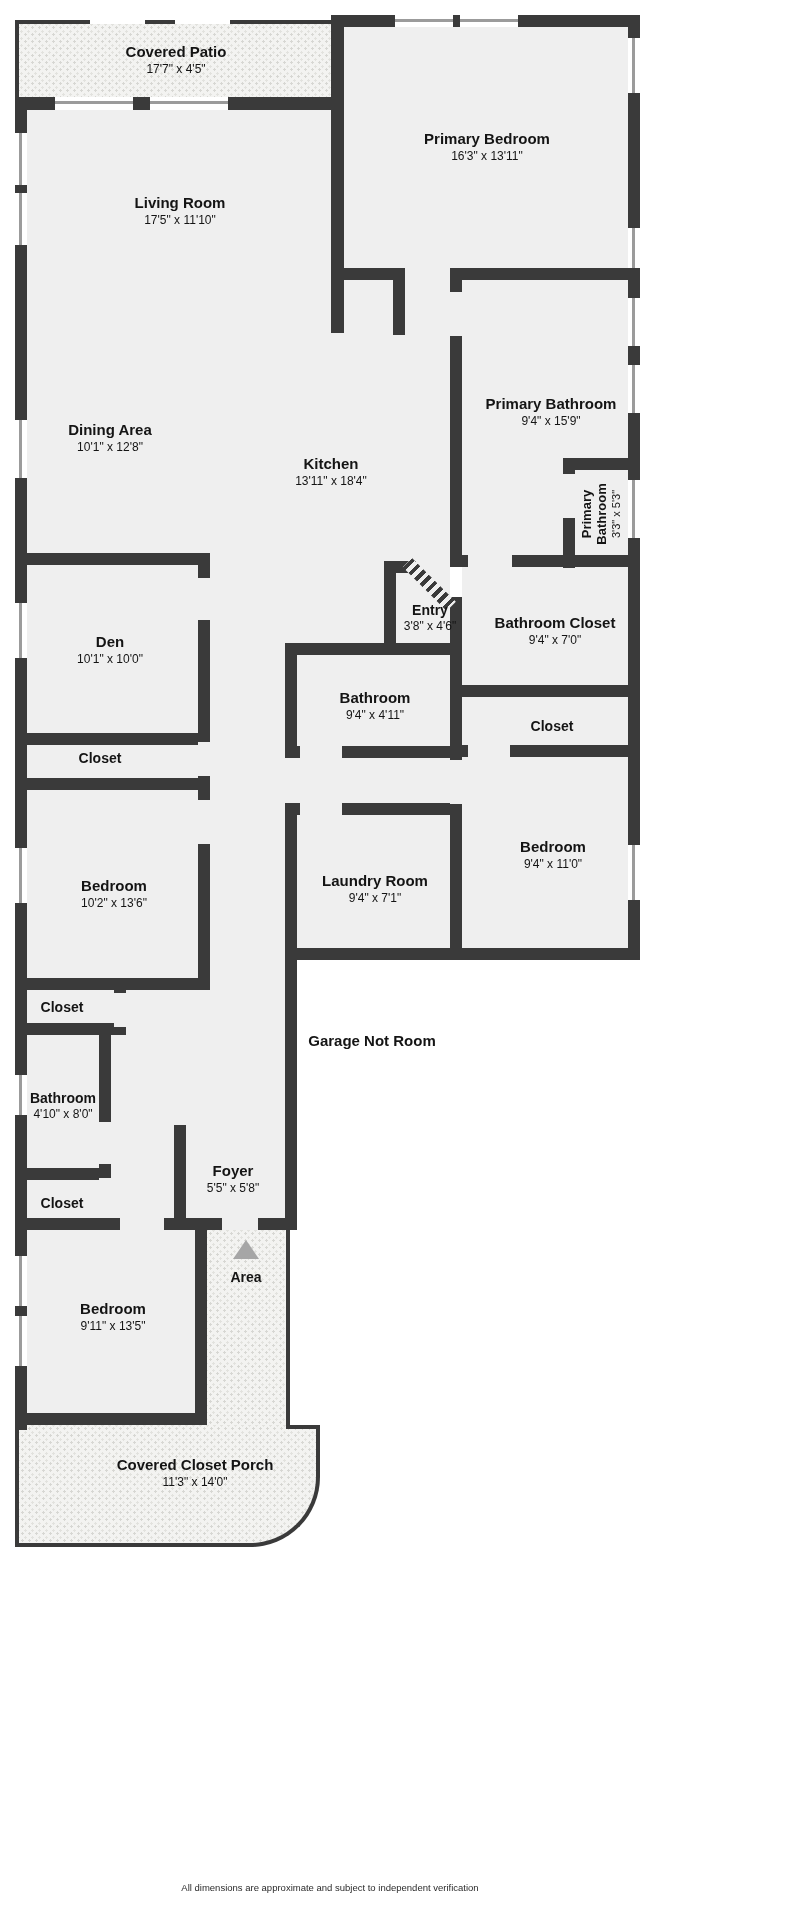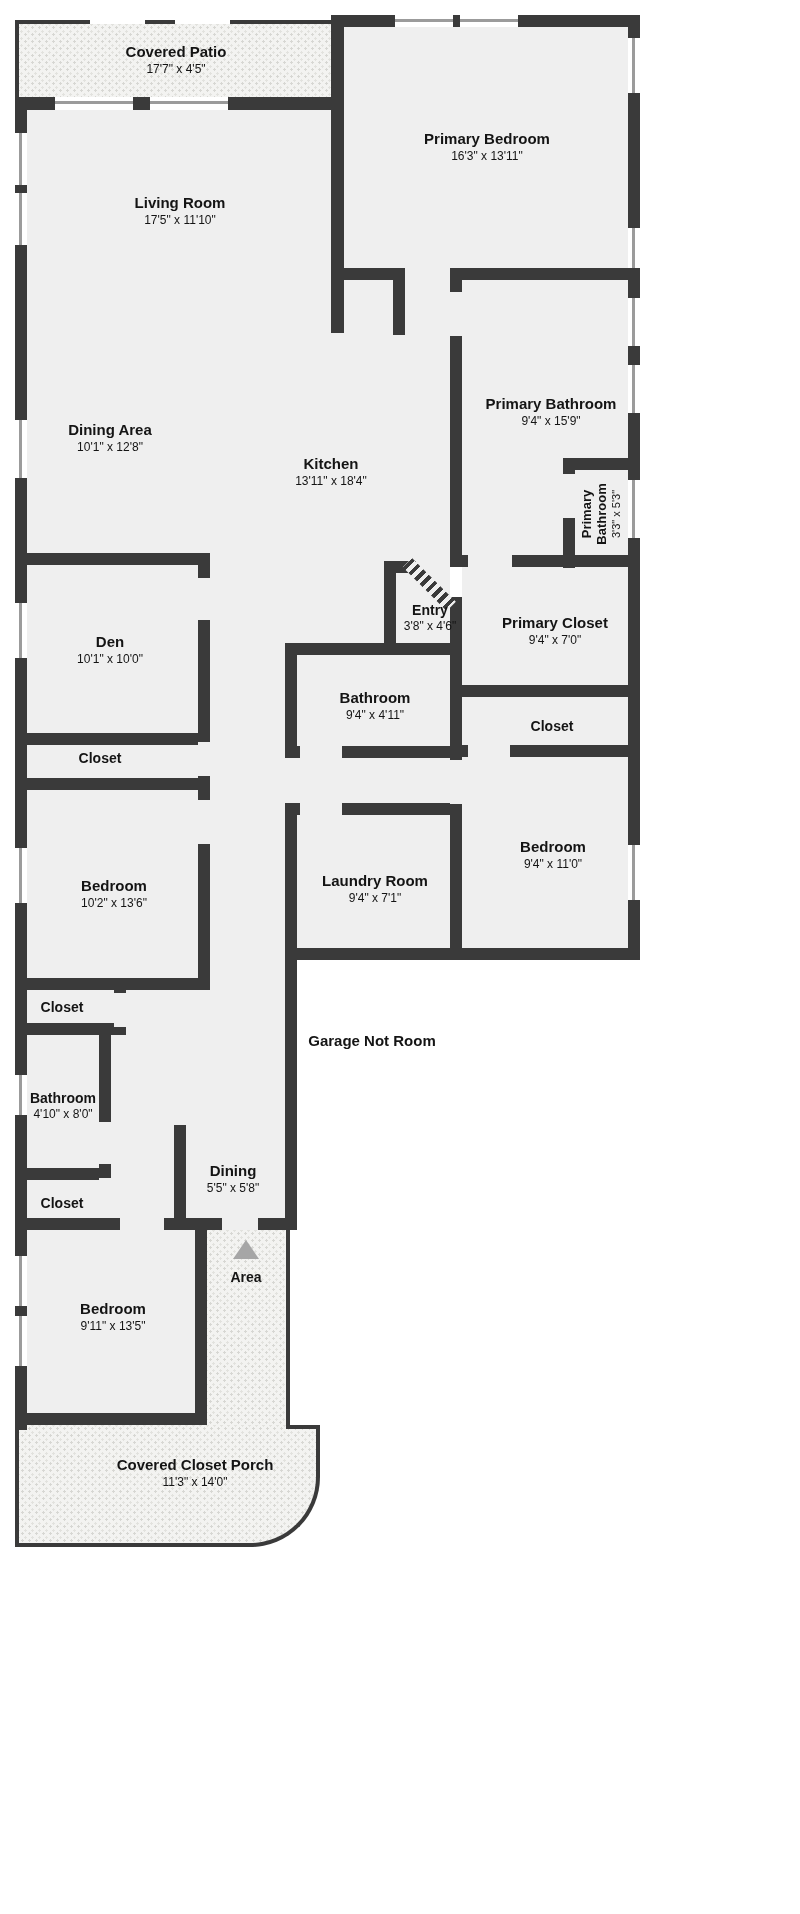--- a/index.html
+++ b/index.html
@@ -186,21 +186,21 @@
   </div>
   <div class="lbl" style="left:110px;top:650px">
     <div class="nm">Den</div>
     <div class="dm">10'1" x 10'0"</div>
   </div>
   <div class="lbl sm" style="left:430px;top:618px">
     <div class="nm">Entry</div>
     <div class="dm">3'8" x 4'6"</div>
   </div>
   <div class="lbl" style="left:555px;top:631px">
-    <div class="nm">Primary Closet</div>
+    <div class="nm">Bathroom Closet</div>
     <div class="dm">9'4" x 7'0"</div>
   </div>
   <div class="lbl" style="left:375px;top:706px">
     <div class="nm">Bathroom</div>
     <div class="dm">9'4" x 4'11"</div>
   </div>
   <div class="lbl sm" style="left:100px;top:758px">
     <div class="nm">Closet</div>
   </div>
   <div class="lbl sm" style="left:552px;top:726px">
@@ -222,34 +222,35 @@
     <div class="nm">Closet</div>
   </div>
   <div class="lbl" style="left:372px;top:1041px">
     <div class="nm">Garage Not Room</div>
   </div>
   <div class="lbl sm" style="left:63px;top:1106px">
     <div class="nm">Bathroom</div>
     <div class="dm">4'10" x 8'0"</div>
   </div>
   <div class="lbl" style="left:233px;top:1179px">
-    <div class="nm">Dining</div>
+    <div class="nm">Foyer</div>
     <div class="dm">5'5" x 5'8"</div>
   </div>
   <div class="lbl sm" style="left:62px;top:1203px">
     <div class="nm">Closet</div>
   </div>
   <div class="lbl" style="left:113px;top:1317px">
     <div class="nm">Bedroom</div>
     <div class="dm">9'11" x 13'5"</div>
   </div>
   <div class="lbl" style="left:195px;top:1473px">
     <div class="nm">Covered Closet Porch</div>
     <div class="dm">11'3" x 14'0"</div>
   </div>
 
   <div class="tri"></div>
   <div class="lbl sm" style="left:246px;top:1277px">
     <div class="nm">Area</div>
   </div>
 
+  <div class="ft">All dimensions are approximate and subject to independent verification</div>
 
 </div>
 
 </body></html>

